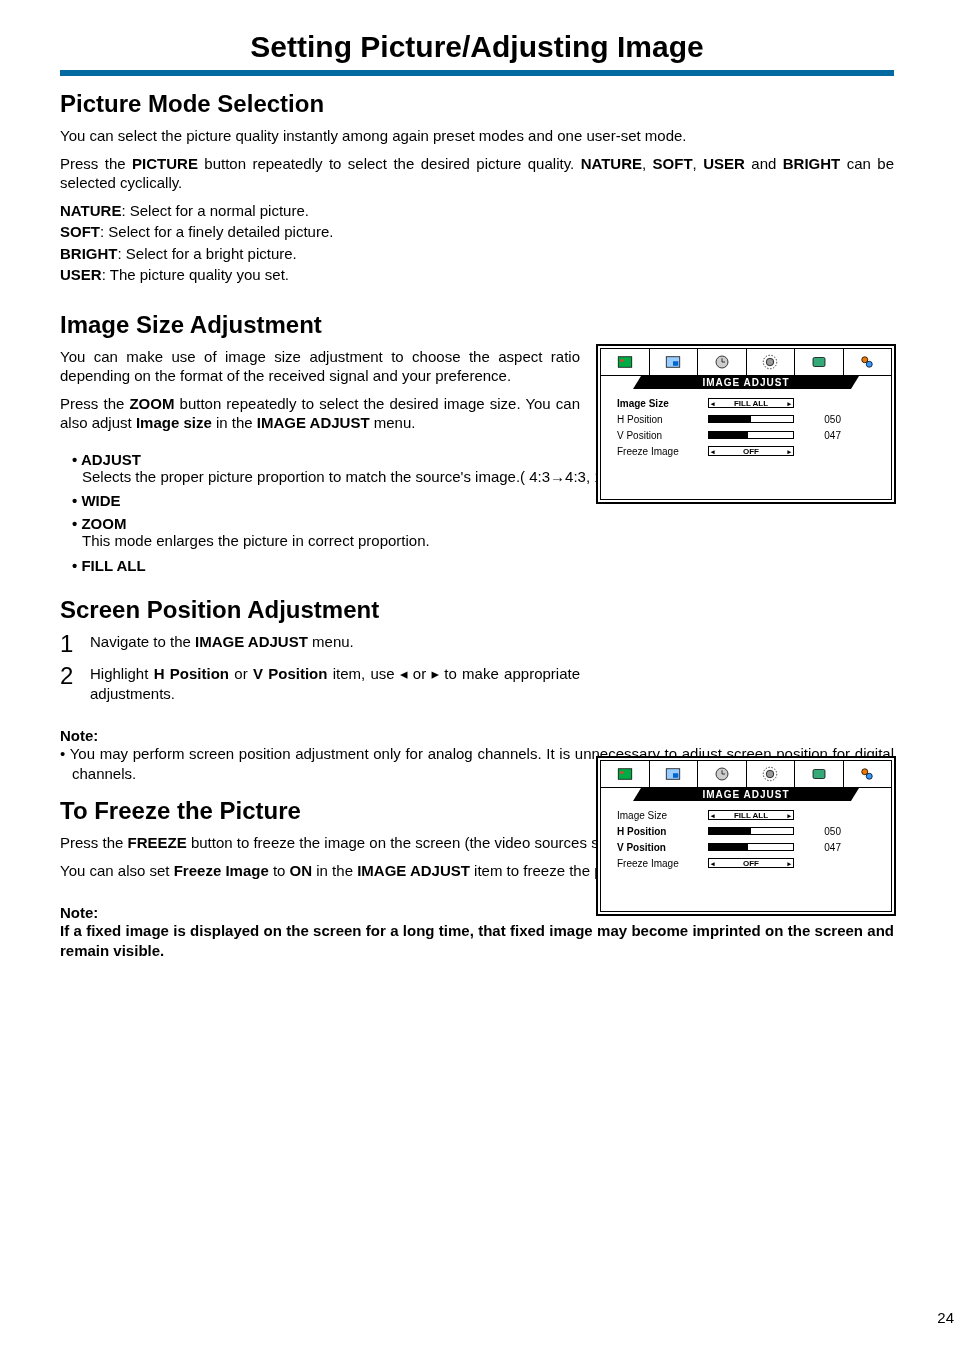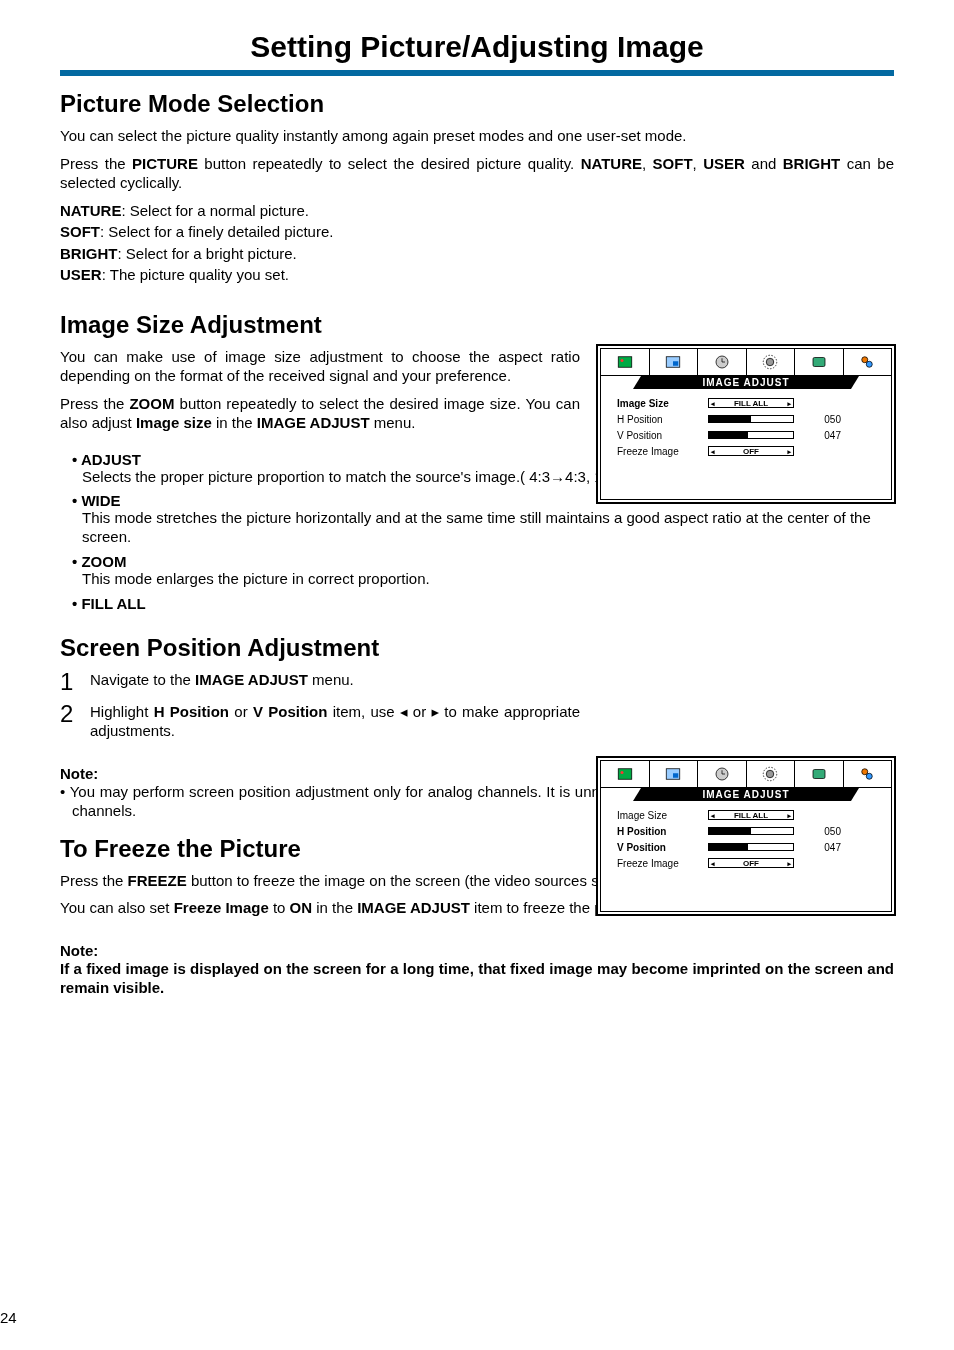--- a/index.html
+++ b/index.html
@@ -73,21 +73,21 @@
     line-height: 1.3;
     text-align: justify;
   }
   .note-label { font-weight: bold; font-size: 15px; margin-top: 24px; }
   .note-body { font-size: 15px; line-height: 1.3; padding-left: 12px; text-indent: -12px; text-align: justify; }
   .note-bold { font-weight: bold; font-size: 15px; line-height: 1.3; text-align: justify; }
   .page-num {
     position: absolute;
     bottom: 24px;
     left: 0; right: 0;
-    text-align: left;
+    text-align: right;
     font-size: 15px;
   }
   
   .osd {
     position: absolute;
     width: 300px;
     border: 2px solid #000;
     background: #fff;
     font-size: 10px;
   }
@@ -191,21 +191,20 @@
   <span>Press the </span><b>ZOOM</b><span> button repeatedly to select the desired image size. You can also adjust </span><b>Image size</b><span> in the </span><b>IMAGE ADJUST</b><span> menu.</span>
 </p>
 
 <ul class="bullets" style="margin-top:18px">
   <li>
     <span class="bullet-dot bt">ADJUST</span>
     <span class="desc">Selects the proper picture proportion to match the source's image.( 4:3→4:3, 16:9 → 16:9)</span>
   </li>
   <li>
     <span class="bullet-dot bt">WIDE</span>
-    <span class="desc">This mode stretches the picture horizontally and at the same time still maintains a good aspect ratio at the center of the screen.</span>
   </li>
   <li>
     <span class="bullet-dot bt">ZOOM</span>
     <span class="desc">This mode enlarges the picture in correct proportion.</span>
   </li>
   <li>
     <span class="bullet-dot bt">FILL ALL</span>
   </li>
 </ul>
 

